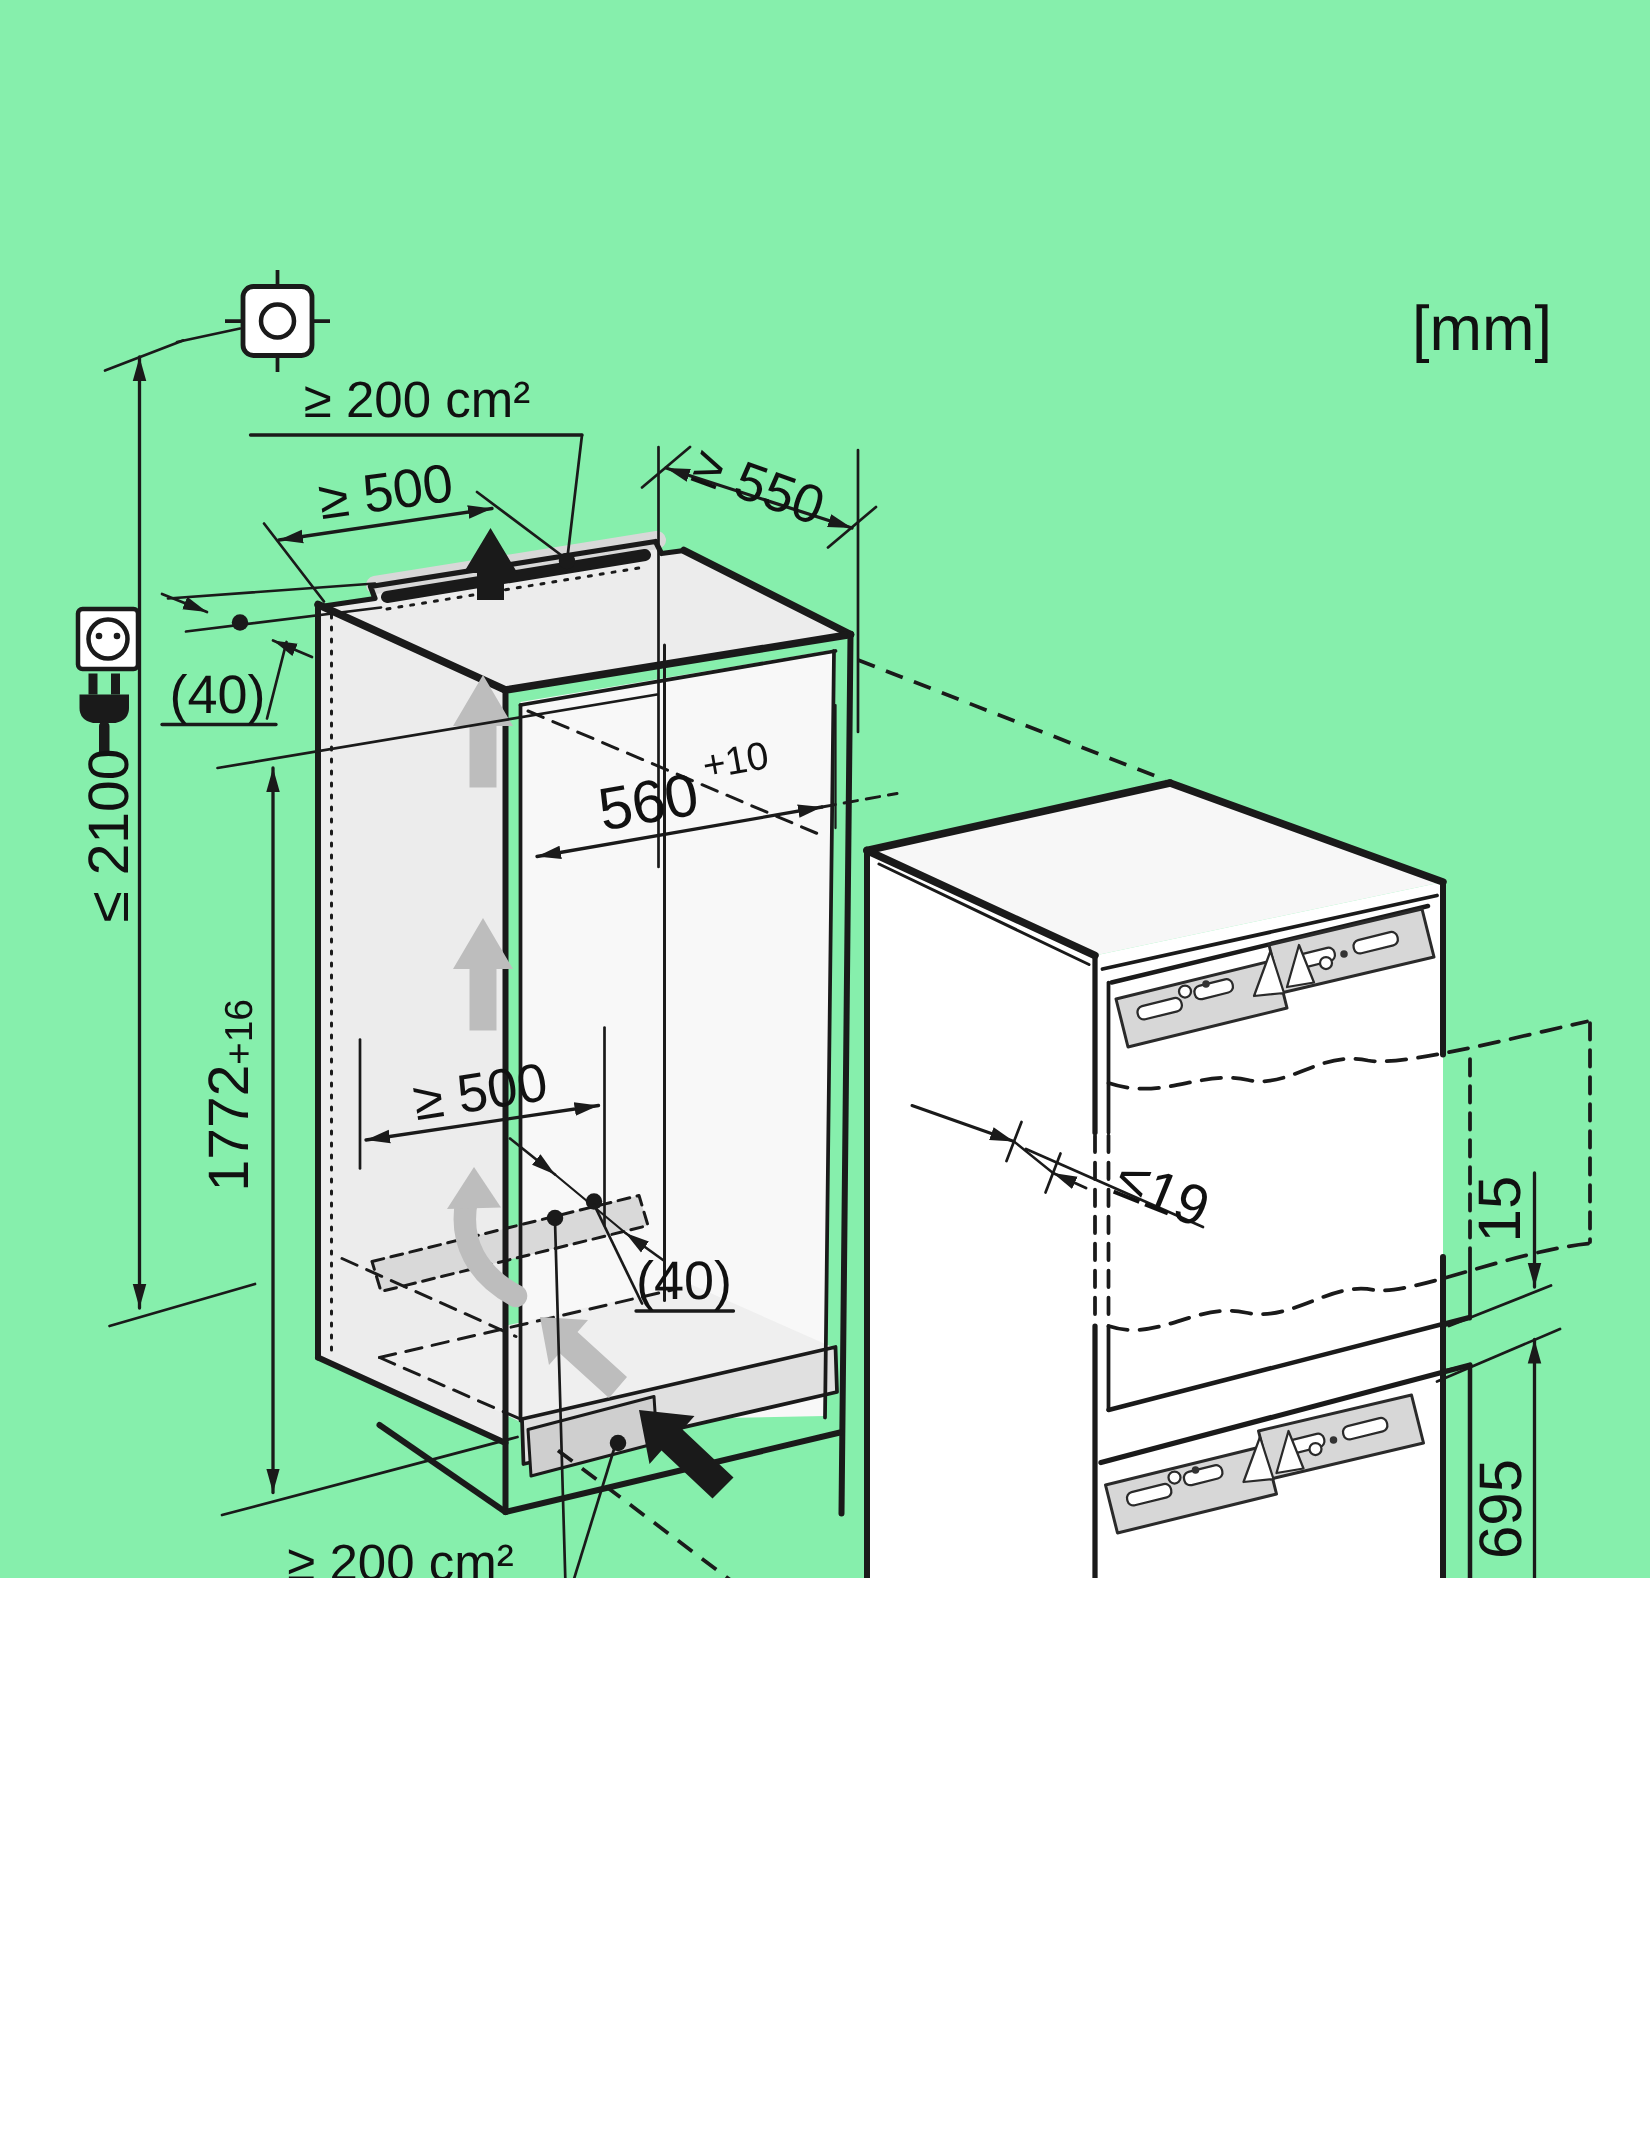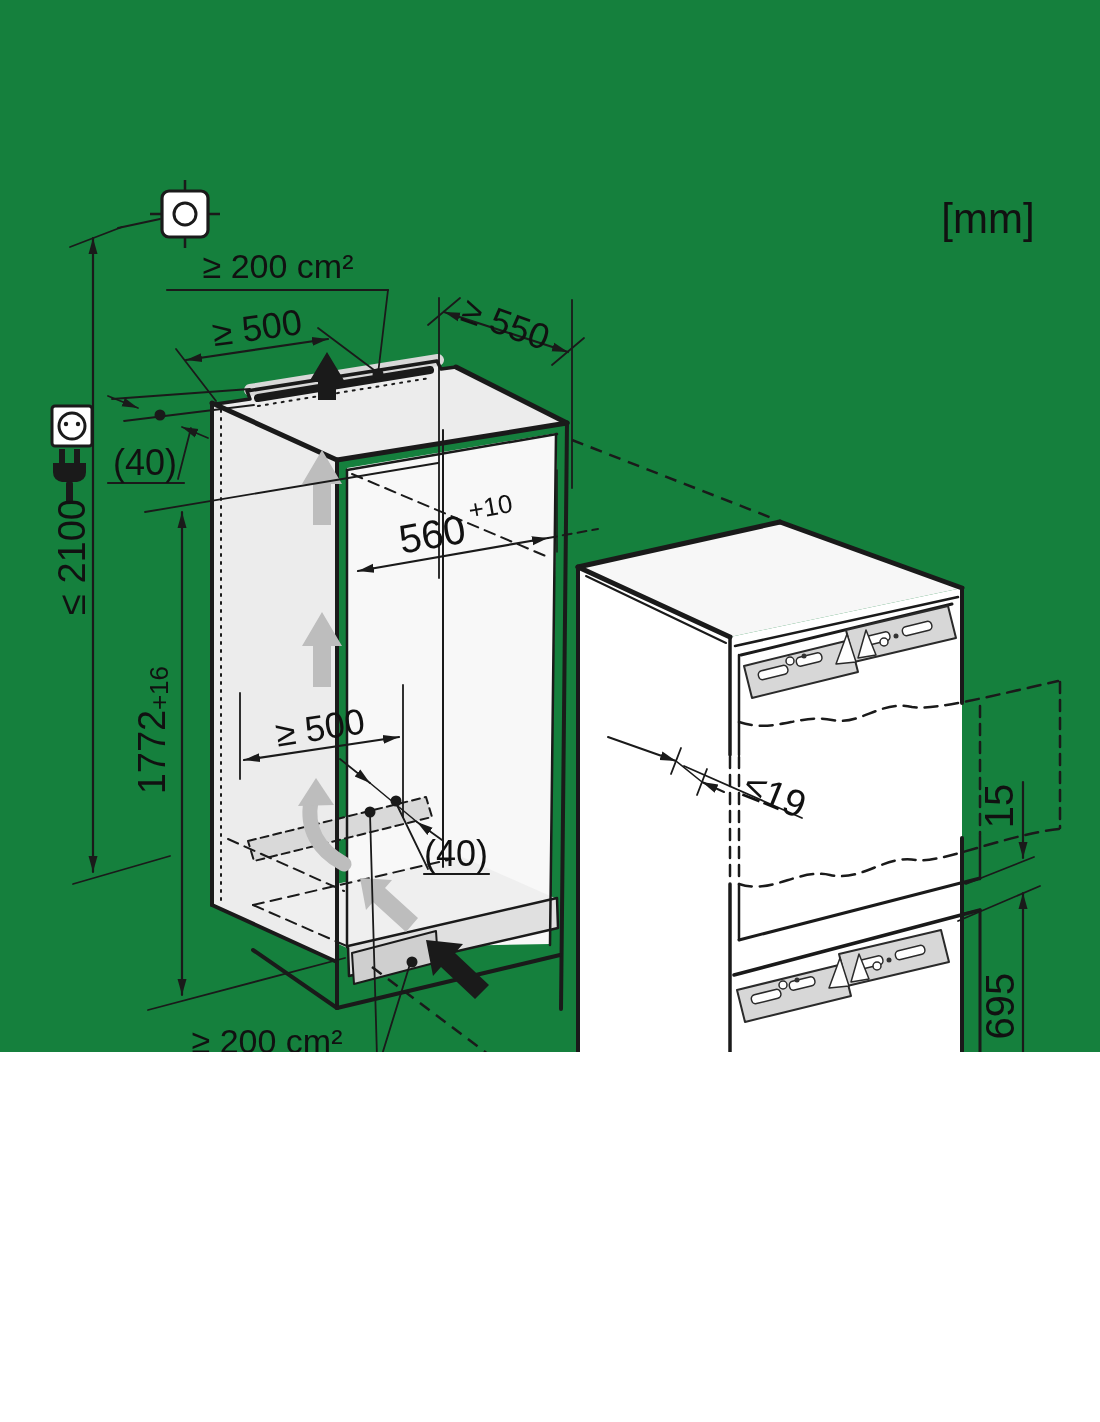--- a/index.html
+++ b/index.html
@@ -1,16 +1,16 @@
 <!DOCTYPE html>
 <html><head>
 <meta charset="utf-8">
 <style>
   html,body{margin:0;padding:0;background:#fff;}
-  #stage{position:relative;width:1100px;height:1052px;background:#15803d;overflow:hidden;
+  #stage{position:relative;width:1100px;height:1052px;background:#86efac;overflow:hidden;
          font-family:"Liberation Sans", sans-serif;}
   svg text{fill:#111;font-family:"Liberation Sans", sans-serif;}
   .dim{font-size:36px;}
   .big{font-size:40px;}
   .tol{font-size:26px;}
   .unit{font-size:42px;}
 </style>
 </head>
 <body>
 

